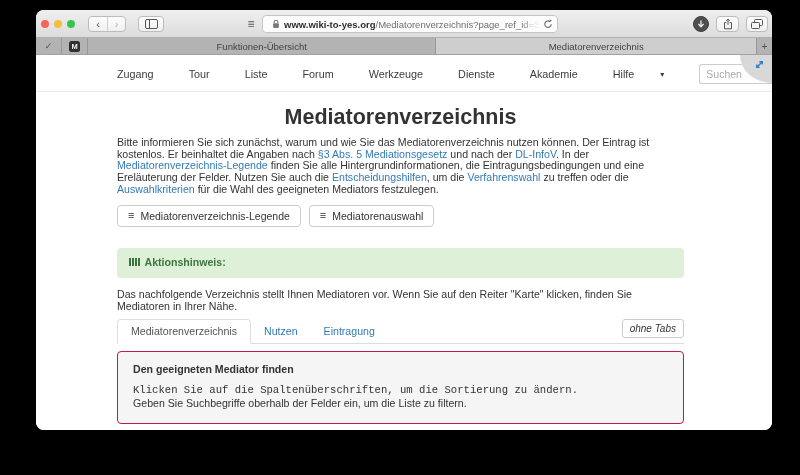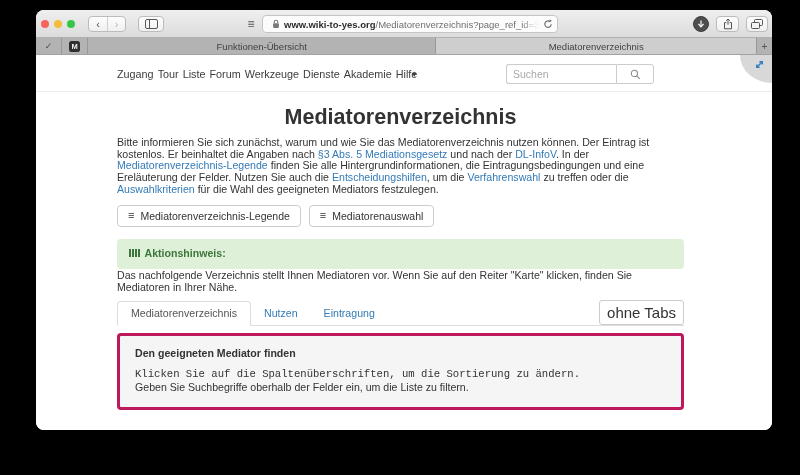--- a/index.html
+++ b/index.html
@@ -54,21 +54,21 @@
   .btab.active { background:#cecece; flex-grow:0.92; }
   .newtab { flex:none; width:15px; display:flex; align-items:center; justify-content:center;
     font-size:10px; color:#555; }
 
   
   .content { flex:1; background:#fff; position:relative; color:#333; font-size:10.6px; overflow:hidden; }
   .corner-widget { position:absolute; top:0; right:0; width:32px; height:28px;
     background:#d8d8d8; border-bottom-left-radius:100%; }
   .corner-widget svg { position:absolute; top:4px; right:7px; }
 
-  .sitenav { display:flex; align-items:center; gap:4px; padding:9px 88px 7px 81px;
+  .sitenav { display:flex; align-items:center; gap:35px; padding:9px 88px 7px 81px;
     border-bottom:1px solid #ececec; }
   .sitenav a { font-size:10.8px; color:#3c3c3c; text-decoration:none; white-space:nowrap; }
   .caret { font-size:8px; color:#3c3c3c; margin-left:-9px; }
   .searchgrp { margin-left:auto; margin-right:30px; display:flex; }
   .searchgrp input { width:110px; height:20px; border:1px solid #ccc; border-right:none;
     border-radius:3px 0 0 3px; font-size:10.5px; padding:0 6px; outline:none;
     font-family:"Liberation Sans","DejaVu Sans",sans-serif; color:#333; }
   .searchgrp input::placeholder { color:#a9a9a9; }
   .search-btn { width:38px; height:20px; border:1px solid #ccc; border-radius:0 3px 3px 0;
     background:#fff; display:flex; align-items:center; justify-content:center; }
@@ -78,37 +78,37 @@
   h1.page-title { text-align:center; font-size:21.5px; font-weight:bold; color:#333; margin:13px 0 7px; }
 
   .intro { line-height:11.7px; margin-bottom:0; }
   .lnk { color:#337ab7; text-decoration:none; }
 
   .actionrow { display:flex; gap:8px; margin-top:9px; }
   .btn { display:flex; align-items:center; gap:6px; background:#fff; border:1px solid #ccc;
     border-radius:4px; padding:4px 10px; font-size:10.5px; color:#333; }
   .burger { font-size:11px; line-height:1; color:#333; }
 
-  .notice { margin-top:12px; background:#dff0d8; border-radius:4px; padding:8px 12px 10px; color:#3c763d; }
+  .notice { margin-top:21px; background:#dff0d8; border-radius:4px; padding:8px 12px 10px; color:#3c763d; }
   .notice-title { font-weight:bold; display:flex; align-items:center; }
   .bars { display:inline-flex; gap:1.5px; margin-right:5px; }
   .bars i { width:1.5px; height:8px; background:#3c763d; display:block; }
   .notice-body { margin-top:6px; line-height:12.4px; }
 
-  .dir-intro { }
+  .dir-intro { margin-top:10px; }
 
   .tabsrow { margin-top:7px; display:flex; align-items:flex-end; border-bottom:1px solid #ddd;
     position:relative; }
   .ctab-active { background:#fff; border:1px solid #ddd; border-bottom:1px solid #fff;
     border-radius:4px 4px 0 0; padding:5px 13px 6px; margin-bottom:-1px; color:#555; }
   .ctab { padding:5px 13px 6px; color:#337ab7; text-decoration:none; }
   .ohnetabs { margin-left:auto; align-self:flex-start; background:#fff; border:1px solid #ccc;
-    border-radius:3px; padding:3px 7px; font-size:15px; color:#333; }
-
-  .helppanel { margin-top:7px; background:#f5f5f5; border:3px solid #be185d; border-radius:4px;
+    border-radius:3px; padding:3px 7px; font-size:10px; color:#333;font-style:italic; }
+
+  .helppanel { margin-top:7px; background:#f5f5f5; border:1px solid #be185d; border-radius:4px;
     padding:11px 15px 13px; }
   .helppanel .hp-title { font-weight:bold; }
   .helppanel .hp-line1 { margin-top:9px; line-height:13px;font-family:Liberation Mono, monospace; }
   .helppanel .hp-line2 { line-height:13px; }
 </style>
 </head>
 <body>
 
 <div class="window">
 

